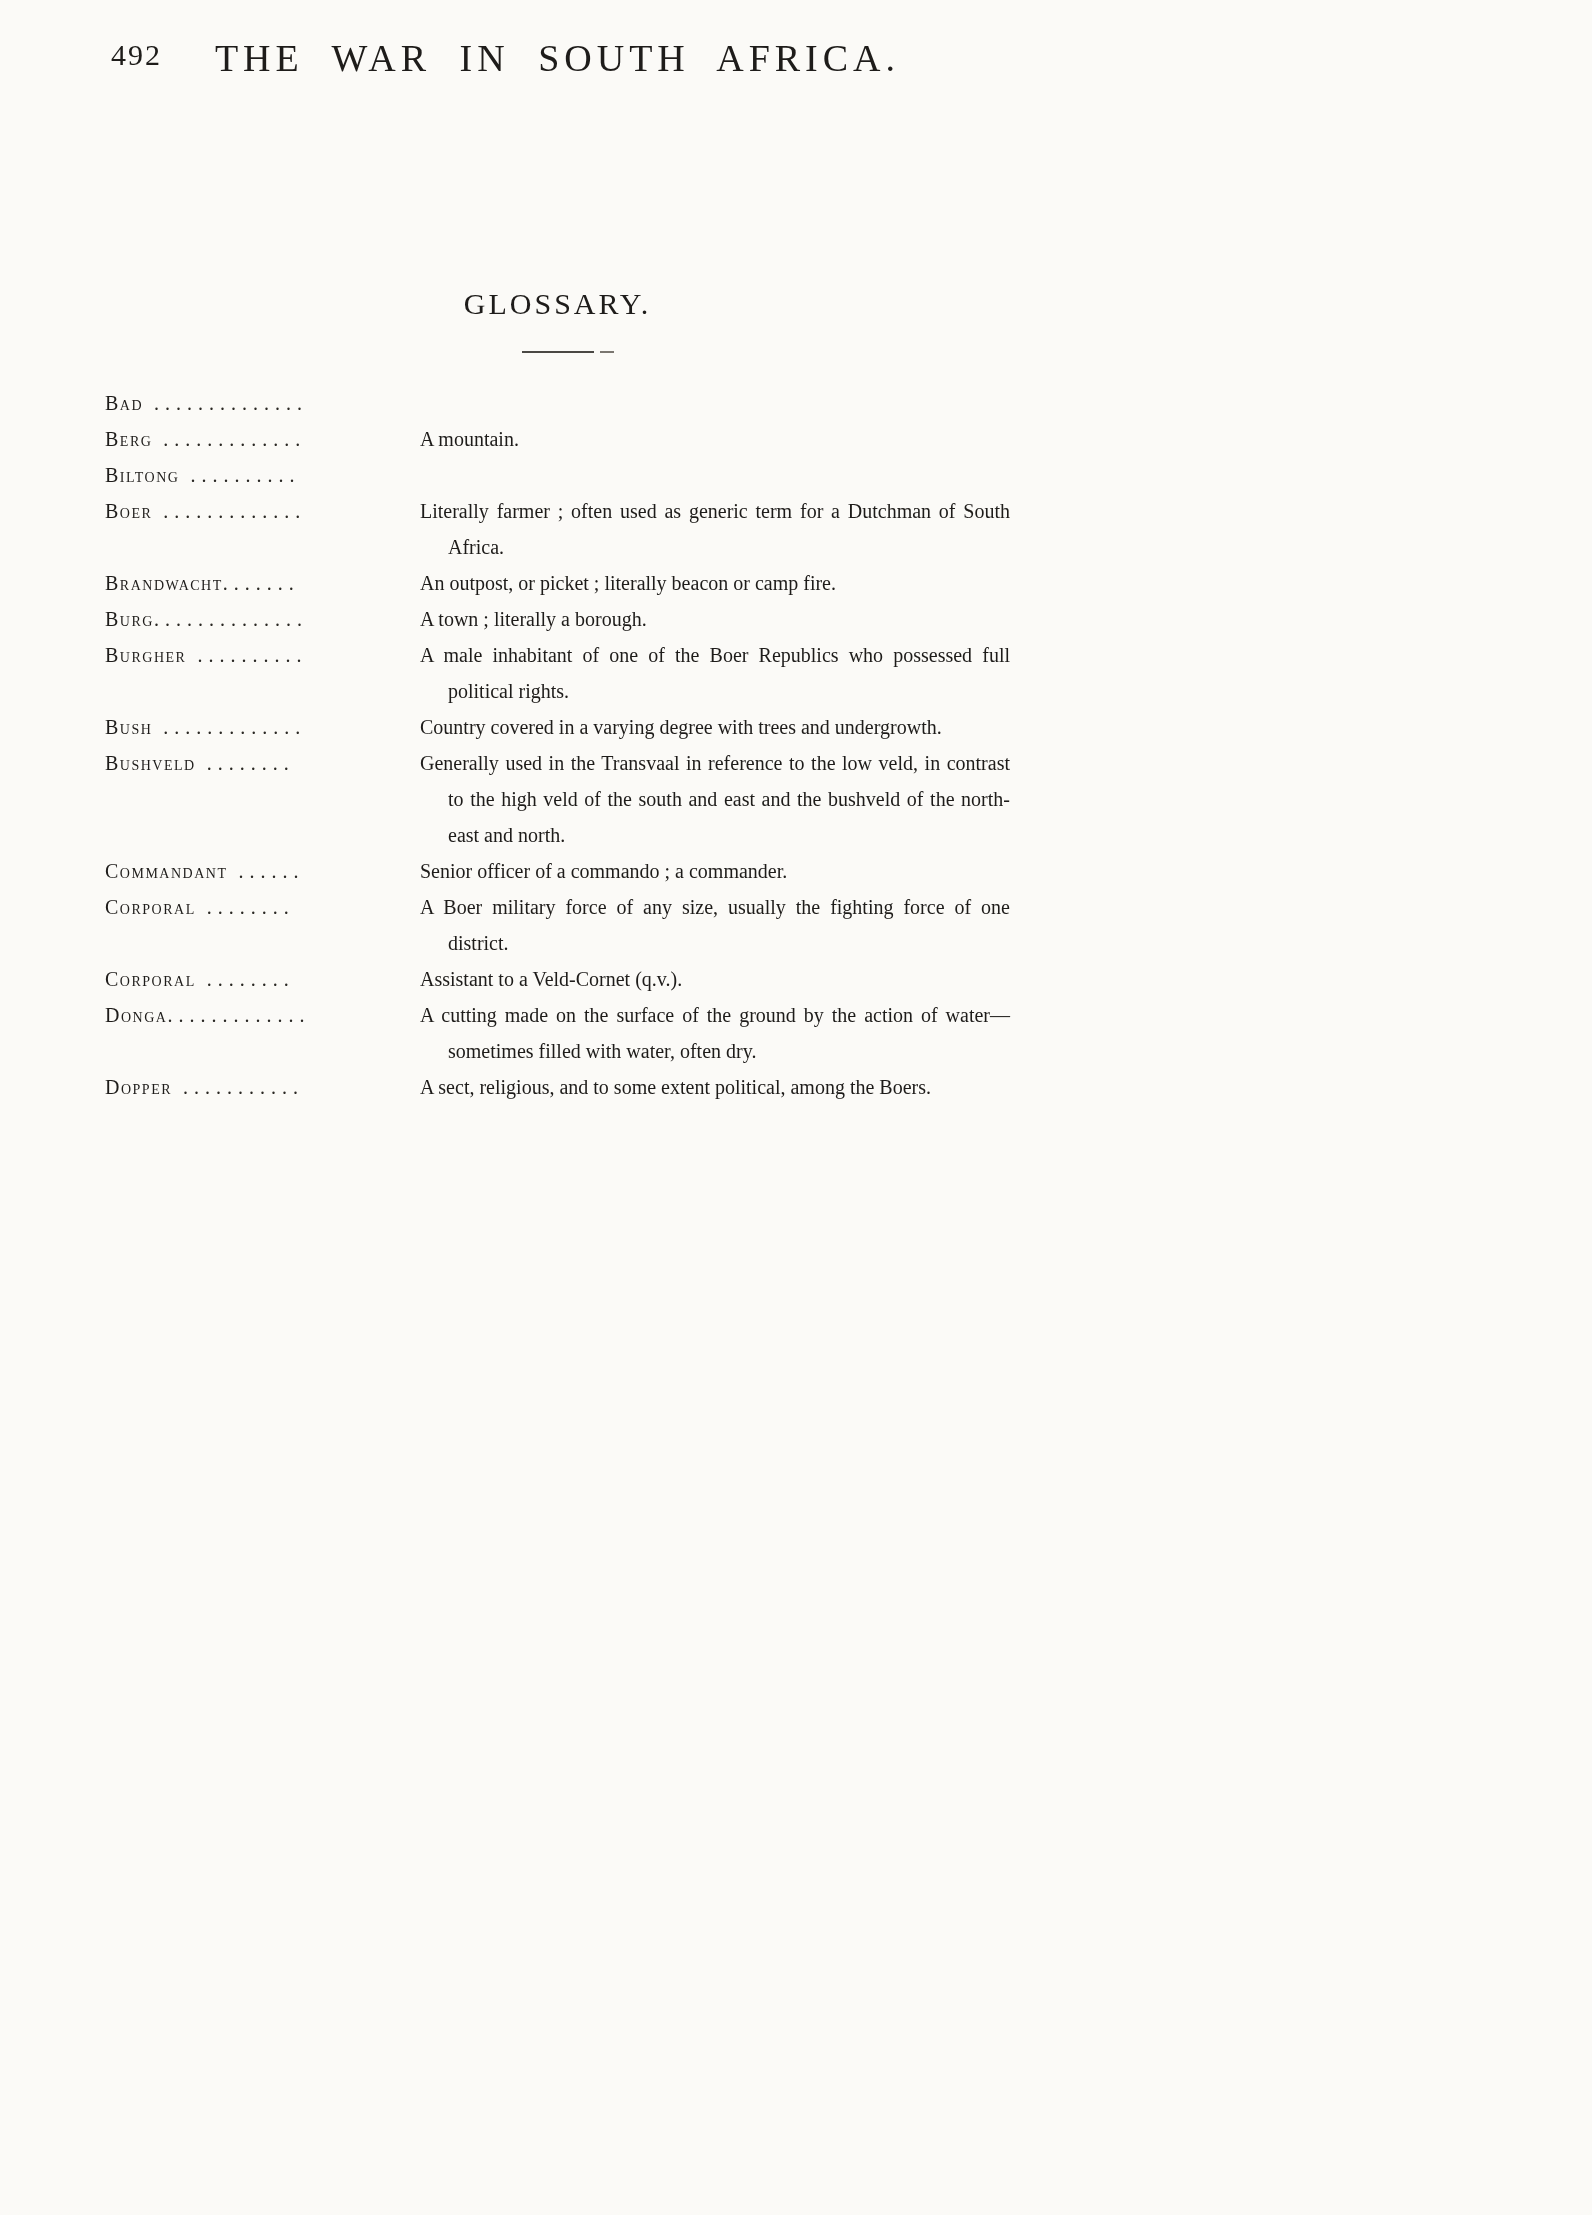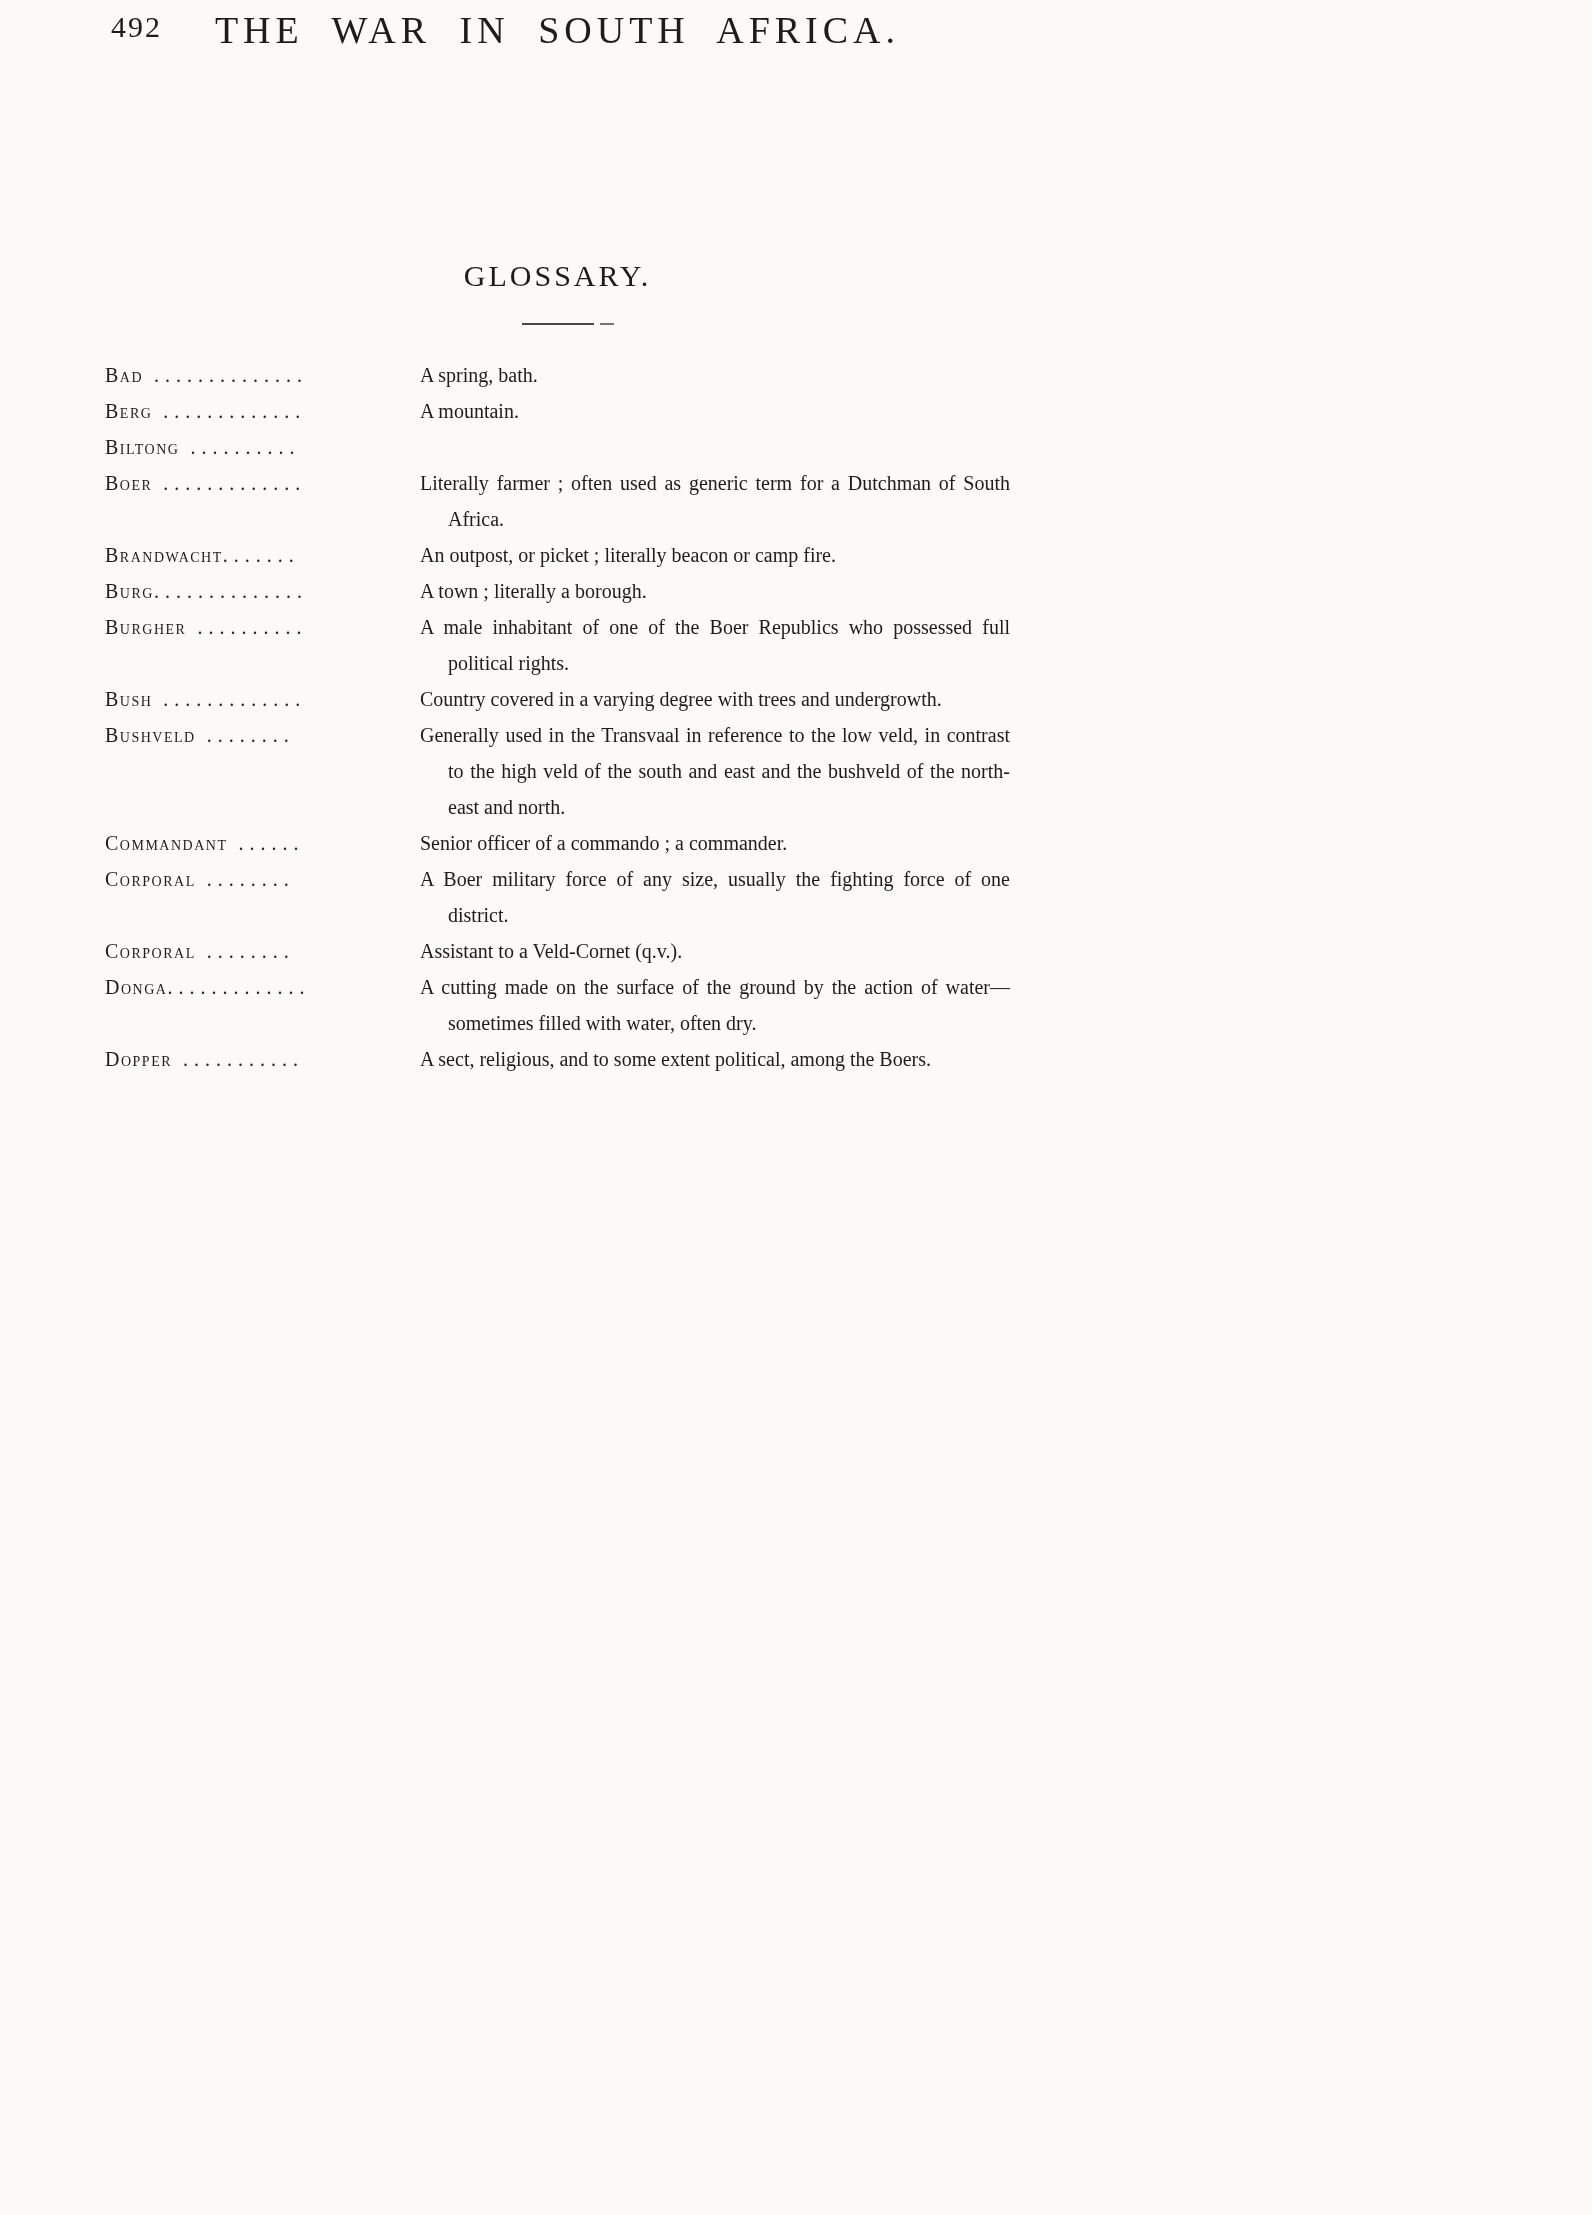--- a/index.html
+++ b/index.html
@@ -21,21 +21,21 @@
     overflow: hidden;
   }
   .textblock {
     position: absolute;
     left: 105px;
     top: 0;
     width: 905px;
   }
   .running-head {
     position: relative;
-    margin-top: 8px;
+    margin-top: 36px;
     height: 46px;
   }
   .page-number {
     position: absolute;
     left: 6px;
     top: 2px;
     font-size: 30px;
     letter-spacing: 2px;
   }
   .running-title {
@@ -111,21 +111,20 @@
 
     <h1 class="glossary-title">GLOSSARY.</h1>
 
     <div class="divider"></div>
 
     <div id="entries" class="entries">
   <div class="entry">
     <span class="term-cell">
       <span class="term">Bad</span><span class="dots"> ..............</span>
     </span>
-    <span class="definition">A spring, bath.</span>
   </div>
 
   <div class="entry">
     <span class="term-cell">
       <span class="term">Berg</span><span class="dots"> .............</span>
     </span>
     <span class="definition">A mountain.</span>
   </div>
 
   <div class="entry">

